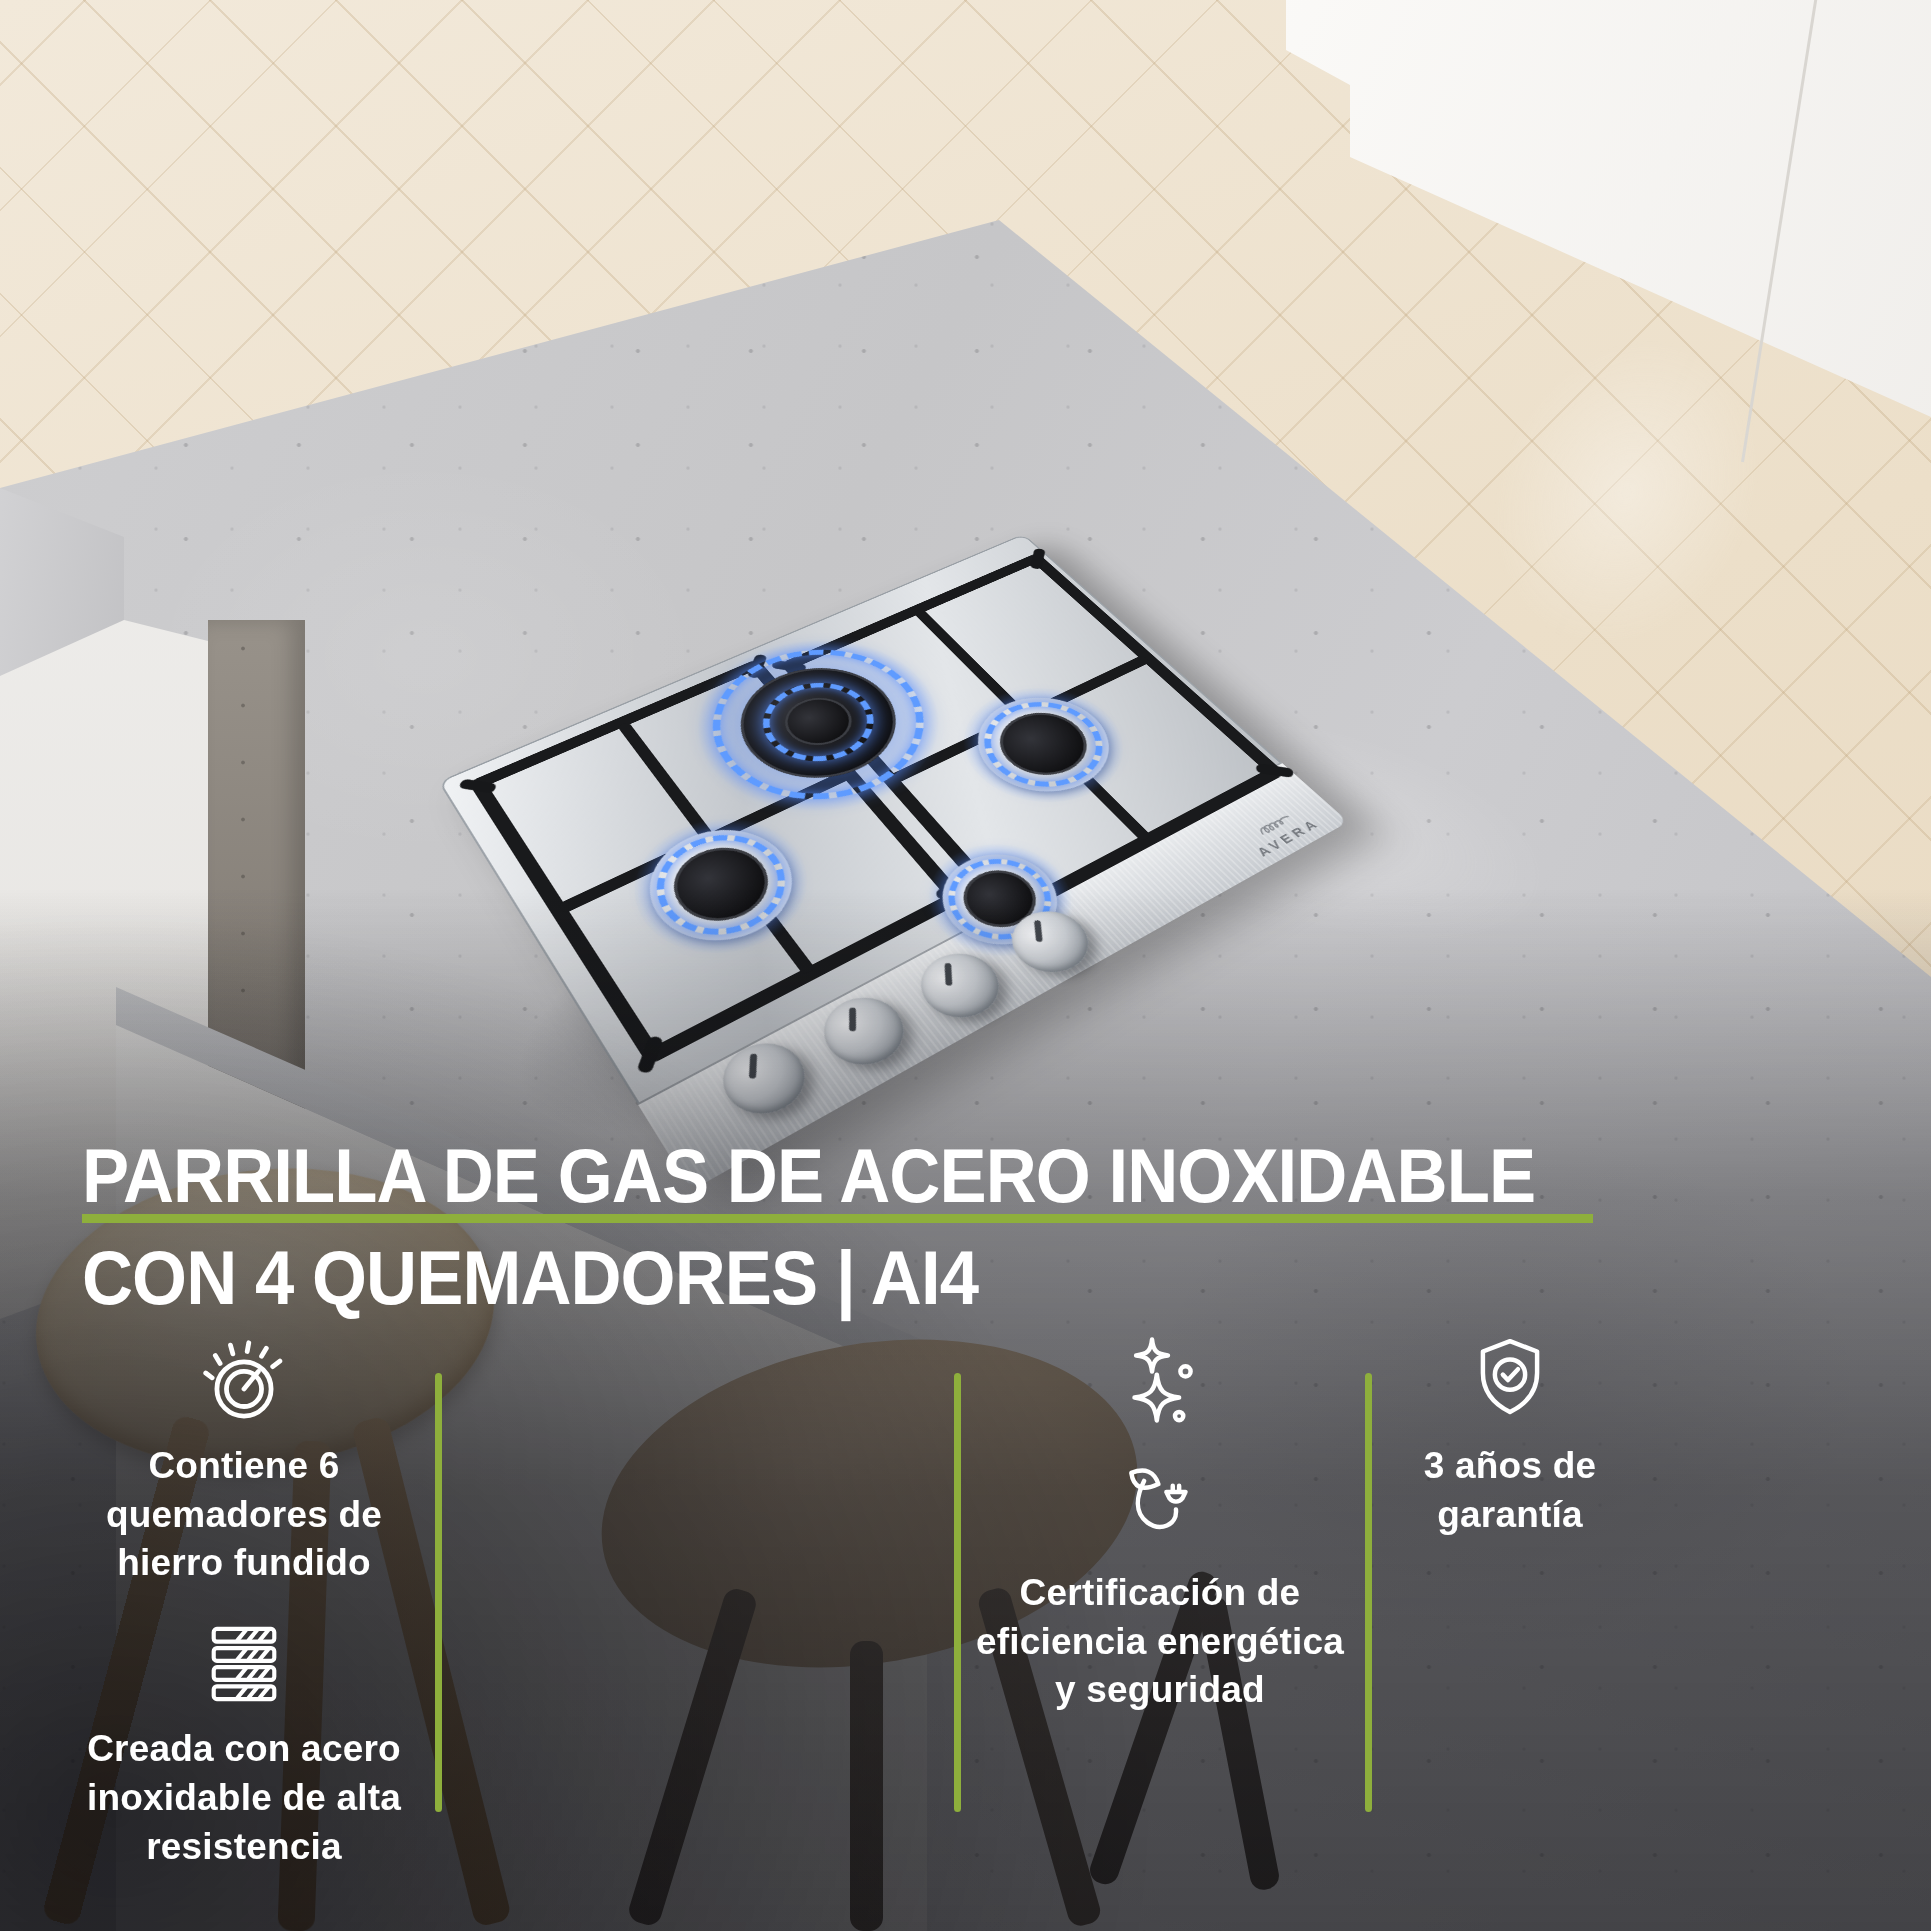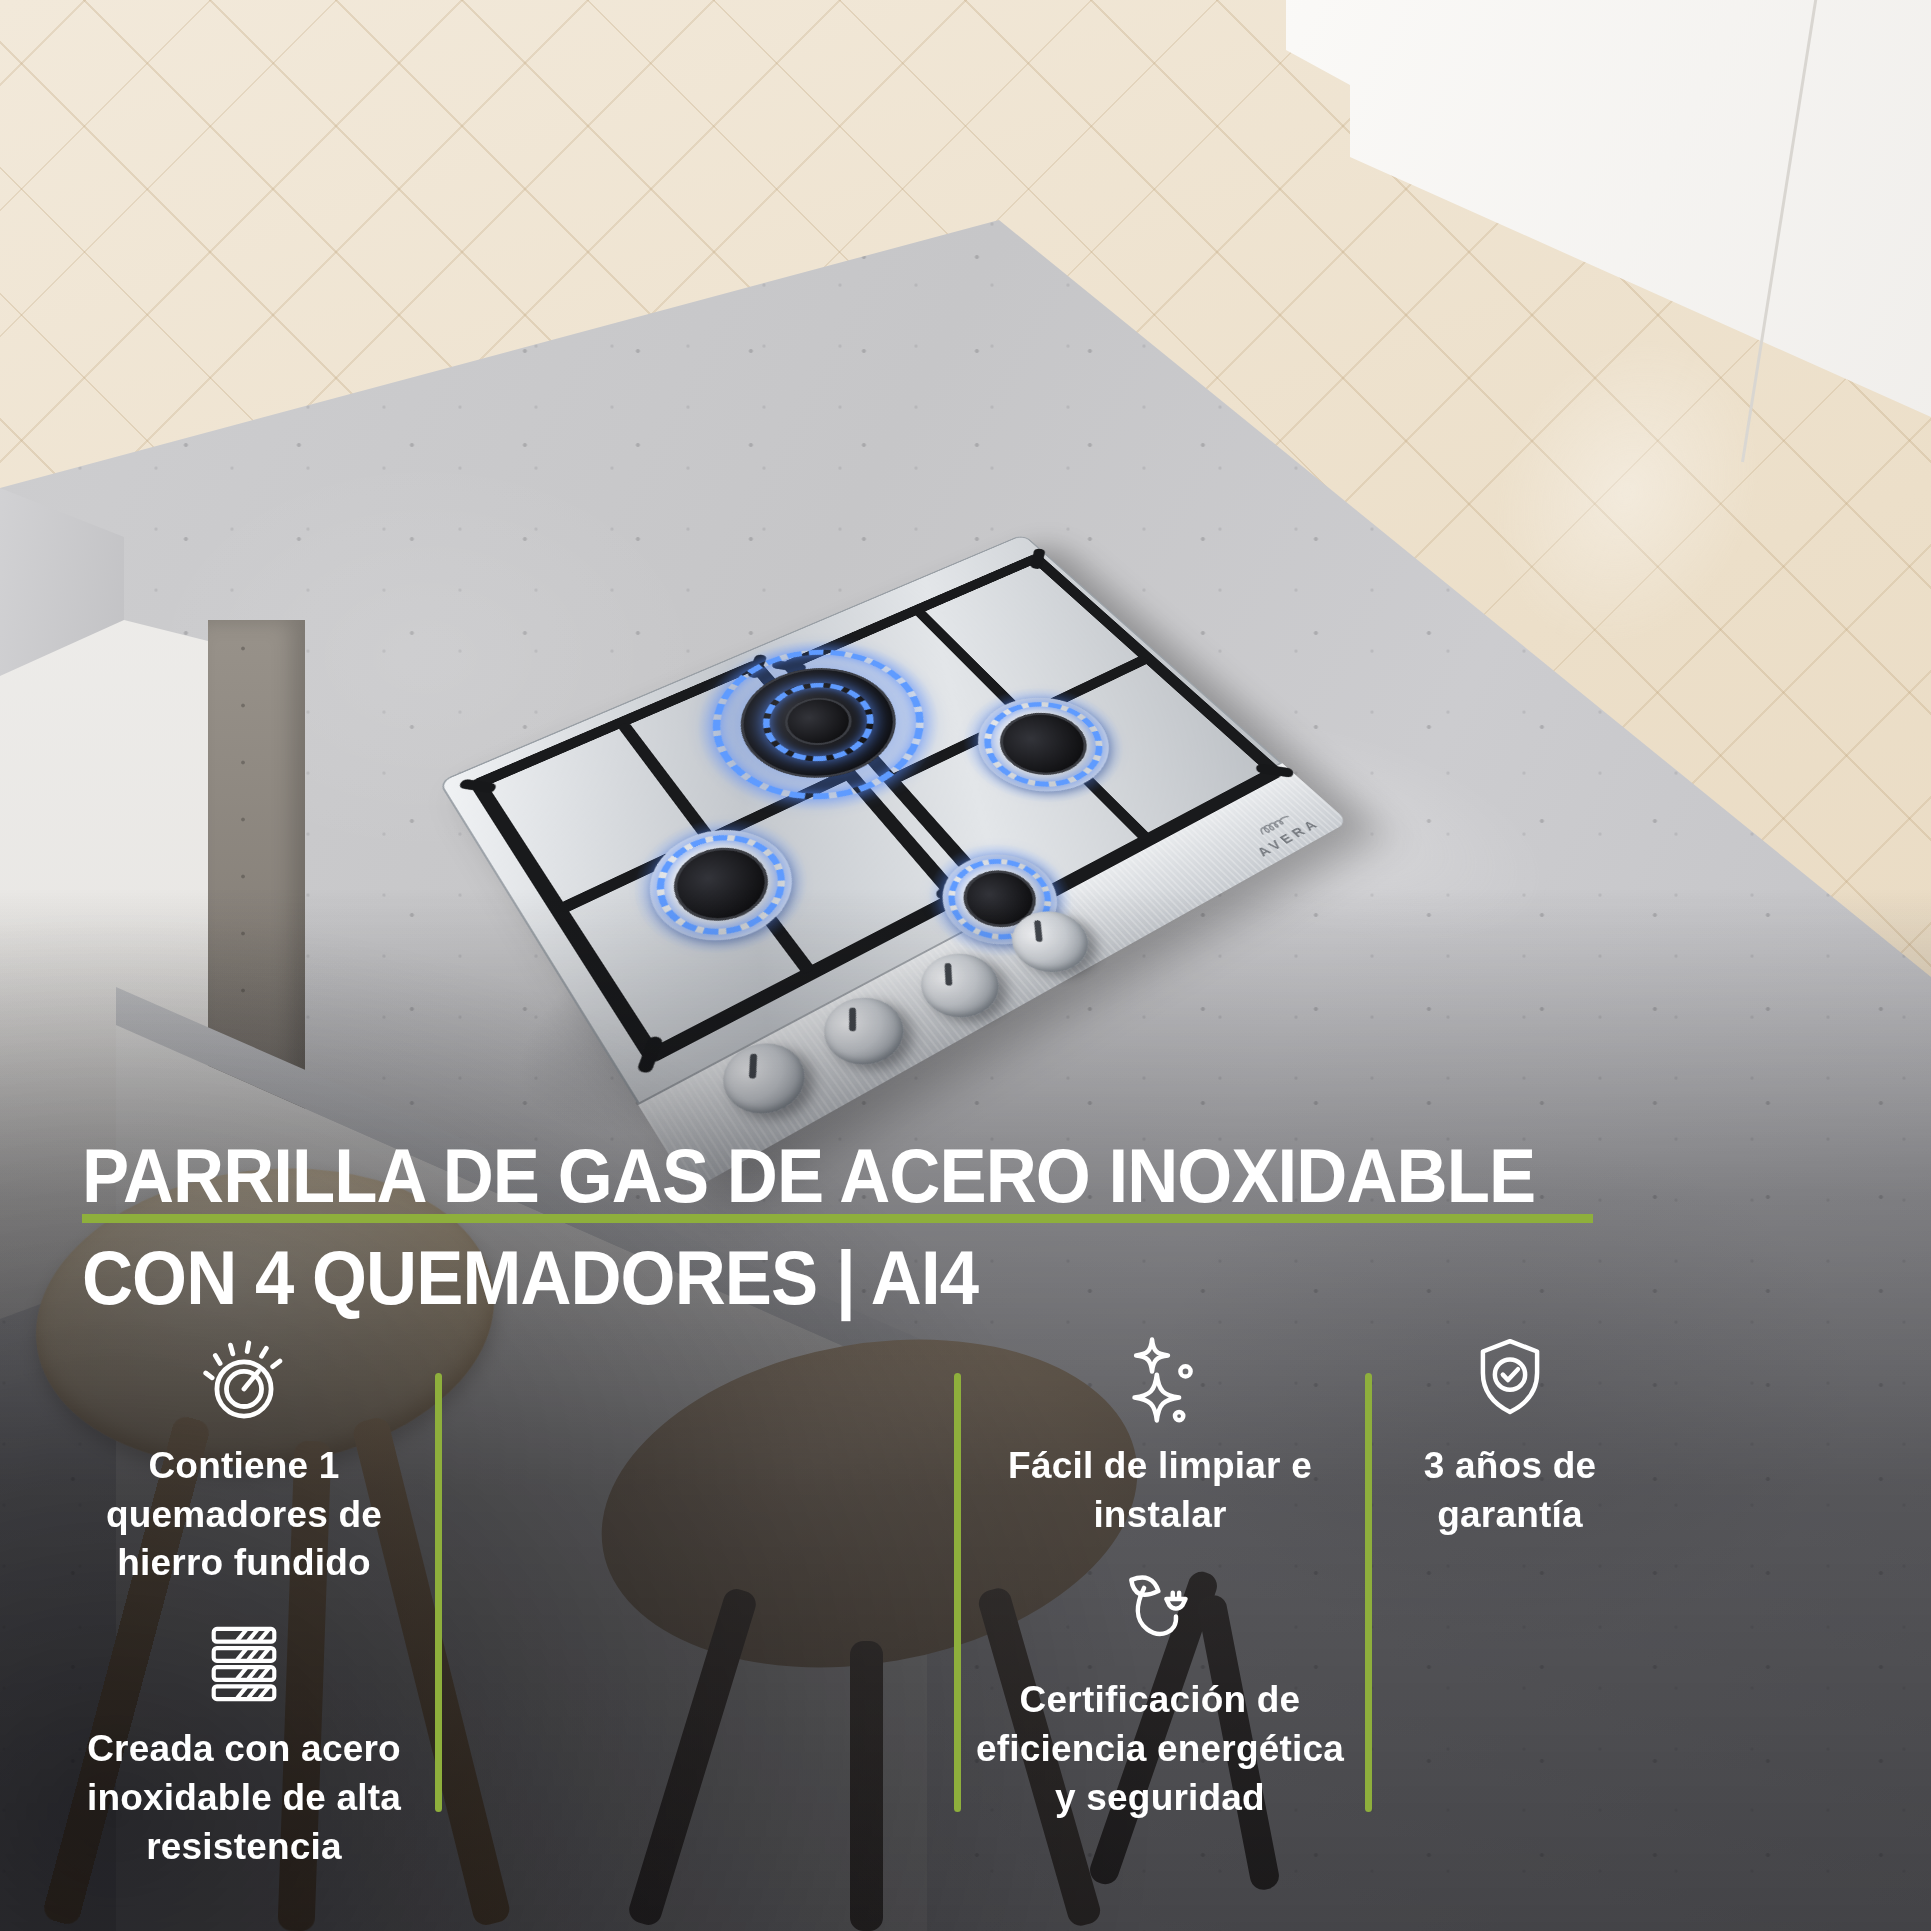--- a/index.html
+++ b/index.html
@@ -236,21 +236,21 @@
   <div class="abs vdiv d3"></div>
 
   <div class="abs col c1">
     <div class="cell">
       <svg viewBox="0 0 64 64" fill="none" stroke="currentColor" stroke-width="3" stroke-linecap="round">
         <circle cx="32" cy="37" r="17"></circle>
         <circle cx="32" cy="37" r="11"></circle>
         <path d="M32 37 L41 26"></path>
         <path d="M12 30 l-4 -3 M17 21 l-3 -5 M25 15 l-1.5 -5.5 M34 13.5 l1 -5.5 M43 16.5 l3 -5 M50 23 l4.5 -3.5"></path>
       </svg>
-      <p class="ftext">Contiene 1
+      <p class="ftext">Contiene 6
 quemadores de
 hierro fundido</p>
     </div>
     <div class="cell">
       <svg viewBox="0 0 64 64" fill="none" stroke="currentColor" stroke-width="2.6" stroke-linecap="round">
         <rect x="13" y="10" width="38" height="8" rx="2"></rect>
         <rect x="13" y="22" width="38" height="8" rx="2"></rect>
         <rect x="13" y="34" width="38" height="8" rx="2"></rect>
         <rect x="13" y="46" width="38" height="8" rx="2"></rect>
         <path d="M28 17 l5 -6 M35 17 l5 -6 M42 17 l5 -6"></path>
@@ -268,22 +268,20 @@
   </div>
 
   <div class="abs col c3">
     <div class="cell">
       <svg viewBox="0 0 64 64" fill="none" stroke="currentColor" stroke-width="2.8" stroke-linejoin="round">
         <path d="M27 6 C27.8 13.4 30 15.2 37 16 C30 16.8 27.8 18.6 27 26 C26.2 18.6 24 16.8 17 16 C24 15.2 26.2 13.4 27 6 Z"></path>
         <path d="M30 28 C31.2 38.4 34.4 41 44 42.4 C34.4 43.8 31.2 46.4 30 56.8 C28.8 46.4 25.6 43.8 16 42.4 C25.6 41 28.8 38.4 30 28 Z"></path>
         <circle cx="48" cy="26" r="3.2"></circle>
         <circle cx="44" cy="54" r="2.6"></circle>
       </svg>
-      <p class="ftext">Fácil de limpiar e
-instalar</p>
     </div>
     <div class="cell">
       <svg viewBox="0 0 64 64" fill="none" stroke="currentColor" stroke-width="2.8" stroke-linejoin="round" stroke-linecap="round">
         <path d="M14 10 q13 -5 17 7 q-15 7 -17 -7 z"></path>
         <path d="M22 15 c-5 10 -6 20 2 26 c8 6 19 2 18 -8"></path>
         <path d="M36 22 h12 M38 26 a5 5 0 0 0 8 0 l2 -4 h-12 z M40 18 v4 M44 18 v4"></path>
       </svg>
       <p class="ftext">Certificación de
 eficiencia energética
 y seguridad</p>

